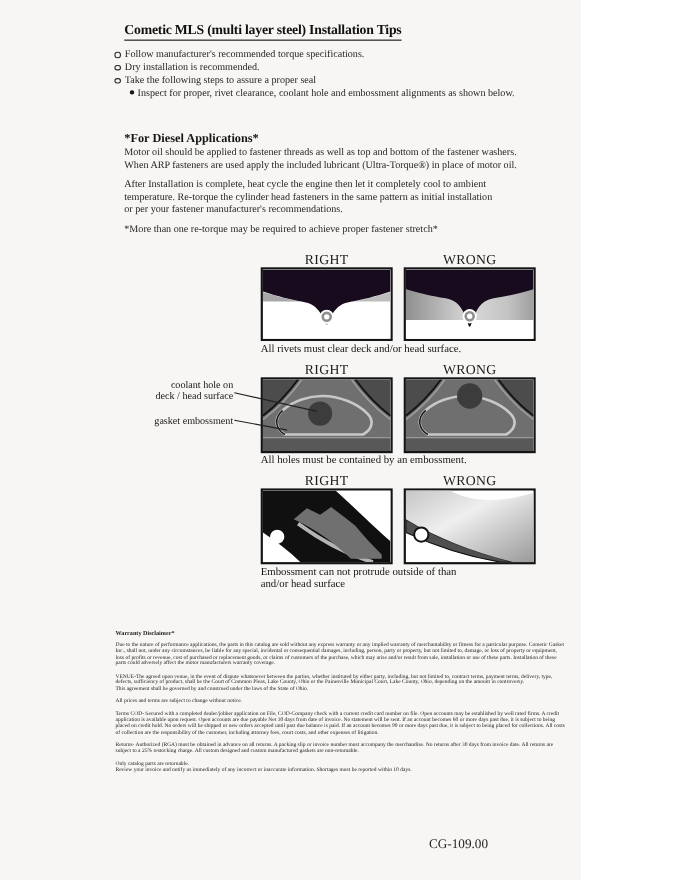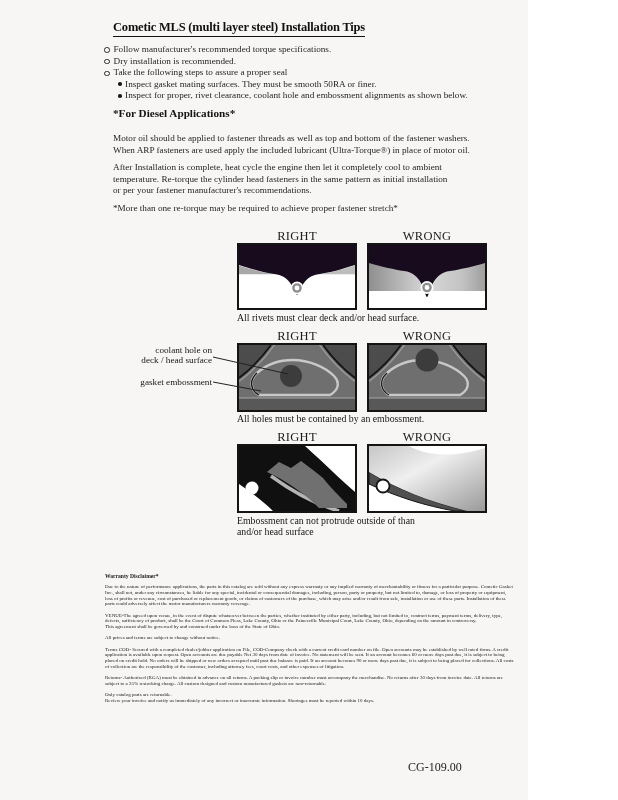--- a/index.html
+++ b/index.html
@@ -24,21 +24,21 @@
   .bullet-open {
     width:3.5px; height:3.5px; border:1px solid #2a2a2a; border-radius:50%;
     margin:3.4px 4px 0 0; flex:none;
   }
   .bullet-solid {
     width:3.6px; height:3.6px; background:#1a1a1a; border-radius:50%;
     margin:3.6px 3.5px 0 0; flex:none;
   }
 
   
-  .diesel-heading { left:113px; top:107px; font-size:11.2px; font-weight:bold; color:#141414;text-align:center; }
+  .diesel-heading { left:113px; top:120px; font-size:11.2px; font-weight:bold; color:#141414;text-align:center; }
   .body-para { left:113px; width:412px; font-size:9.2px; line-height:11.6px; white-space:pre-line; }
   .p1 { top:133px; }
   .p2 { top:162px; }
   .p3 { top:203px; }
 
   
   .rw-label { width:120px; text-align:center; font-size:12.5px; color:#1c1c1c; letter-spacing:0.3px; }
   .dbox { width:116px; height:63px; border:2px solid #141414; background:#fff; }
   .dbox svg { display:block; width:116px; }
   .dbox.tall { height:65px; }
@@ -53,45 +53,41 @@
   .side-label { font-size:9.2px; line-height:10.4px; text-align:right; width:100px; left:112px; white-space:pre-line; color:#161616; }
   .lbl-coolant { top:345px; }
   .lbl-emboss { top:377px; }
   .pointer-overlay { left:0; top:0; width:618px; height:800px; pointer-events:none; }
 
   
   .disclaimer { left:105px; top:573px; width:409px; color:#222; }
   .disc-heading { font-size:5.6px; font-weight:bold; margin-bottom:5px; }
   .disc-para { font-size:5px; line-height:5.75px; margin-bottom:5.5px; white-space:pre-line; }
 
-  .footer-code { left:408px; top:760px; font-size:12px; color:#222; }
+  .footer-code { left:390px; top:760px; font-size:12px; color:#222; }
 </style>
 </head>
 <body>
 
 <div class="sheet">
 
   <div class="abs doc-title">Cometic MLS (multi layer steel) Installation Tips</div>
 
   <div class="abs tips">
     <div class="tip-line lvl1">
       <span class="bullet-open"></span>
       <span>Follow manufacturer's recommended torque specifications.</span>
     </div>
     <div class="tip-line lvl1">
       <span class="bullet-open"></span>
       <span>Dry installation is recommended.</span>
     </div>
     <div class="tip-line lvl1">
       <span class="bullet-open"></span>
       <span>Take the following steps to assure a proper seal</span>
-    </div>
-    <div class="tip-line lvl2">
-      <span class="bullet-solid"></span>
-      <span>Inspect gasket mating surfaces.  They must be smooth 50RA or finer.</span>
     </div>
     <div class="tip-line lvl2">
       <span class="bullet-solid"></span>
       <span>Inspect for proper, rivet clearance, coolant hole and embossment alignments as shown below.</span>
     </div>
   </div>
 
   <div class="abs diesel-heading">*For Diesel Applications*</div>
   <div class="abs body-para p2">After Installation is complete, heat cycle the engine then let it completely cool to ambient
 temperature. Re-torque the cylinder head fasteners in the same pattern as initial installation

